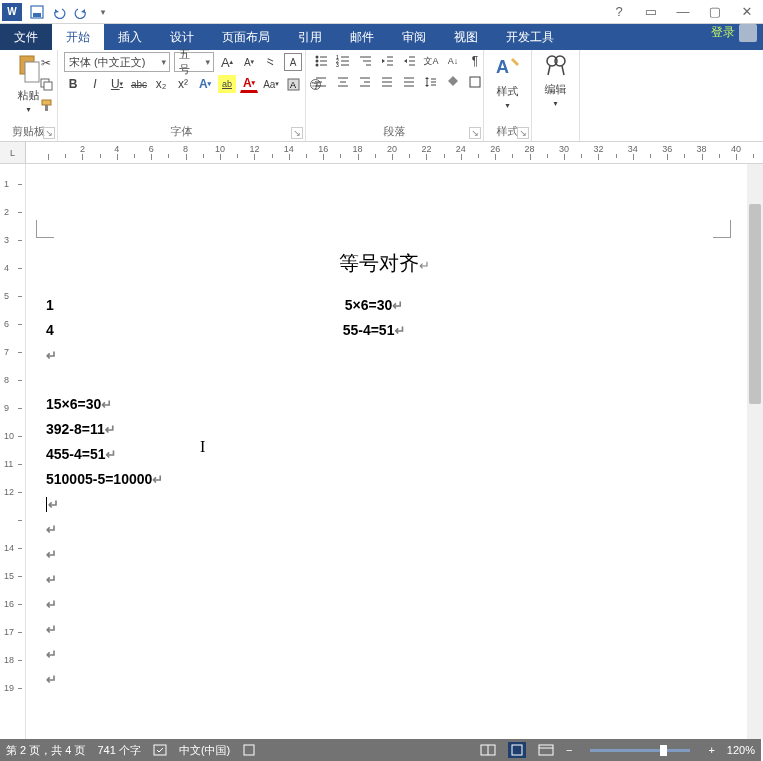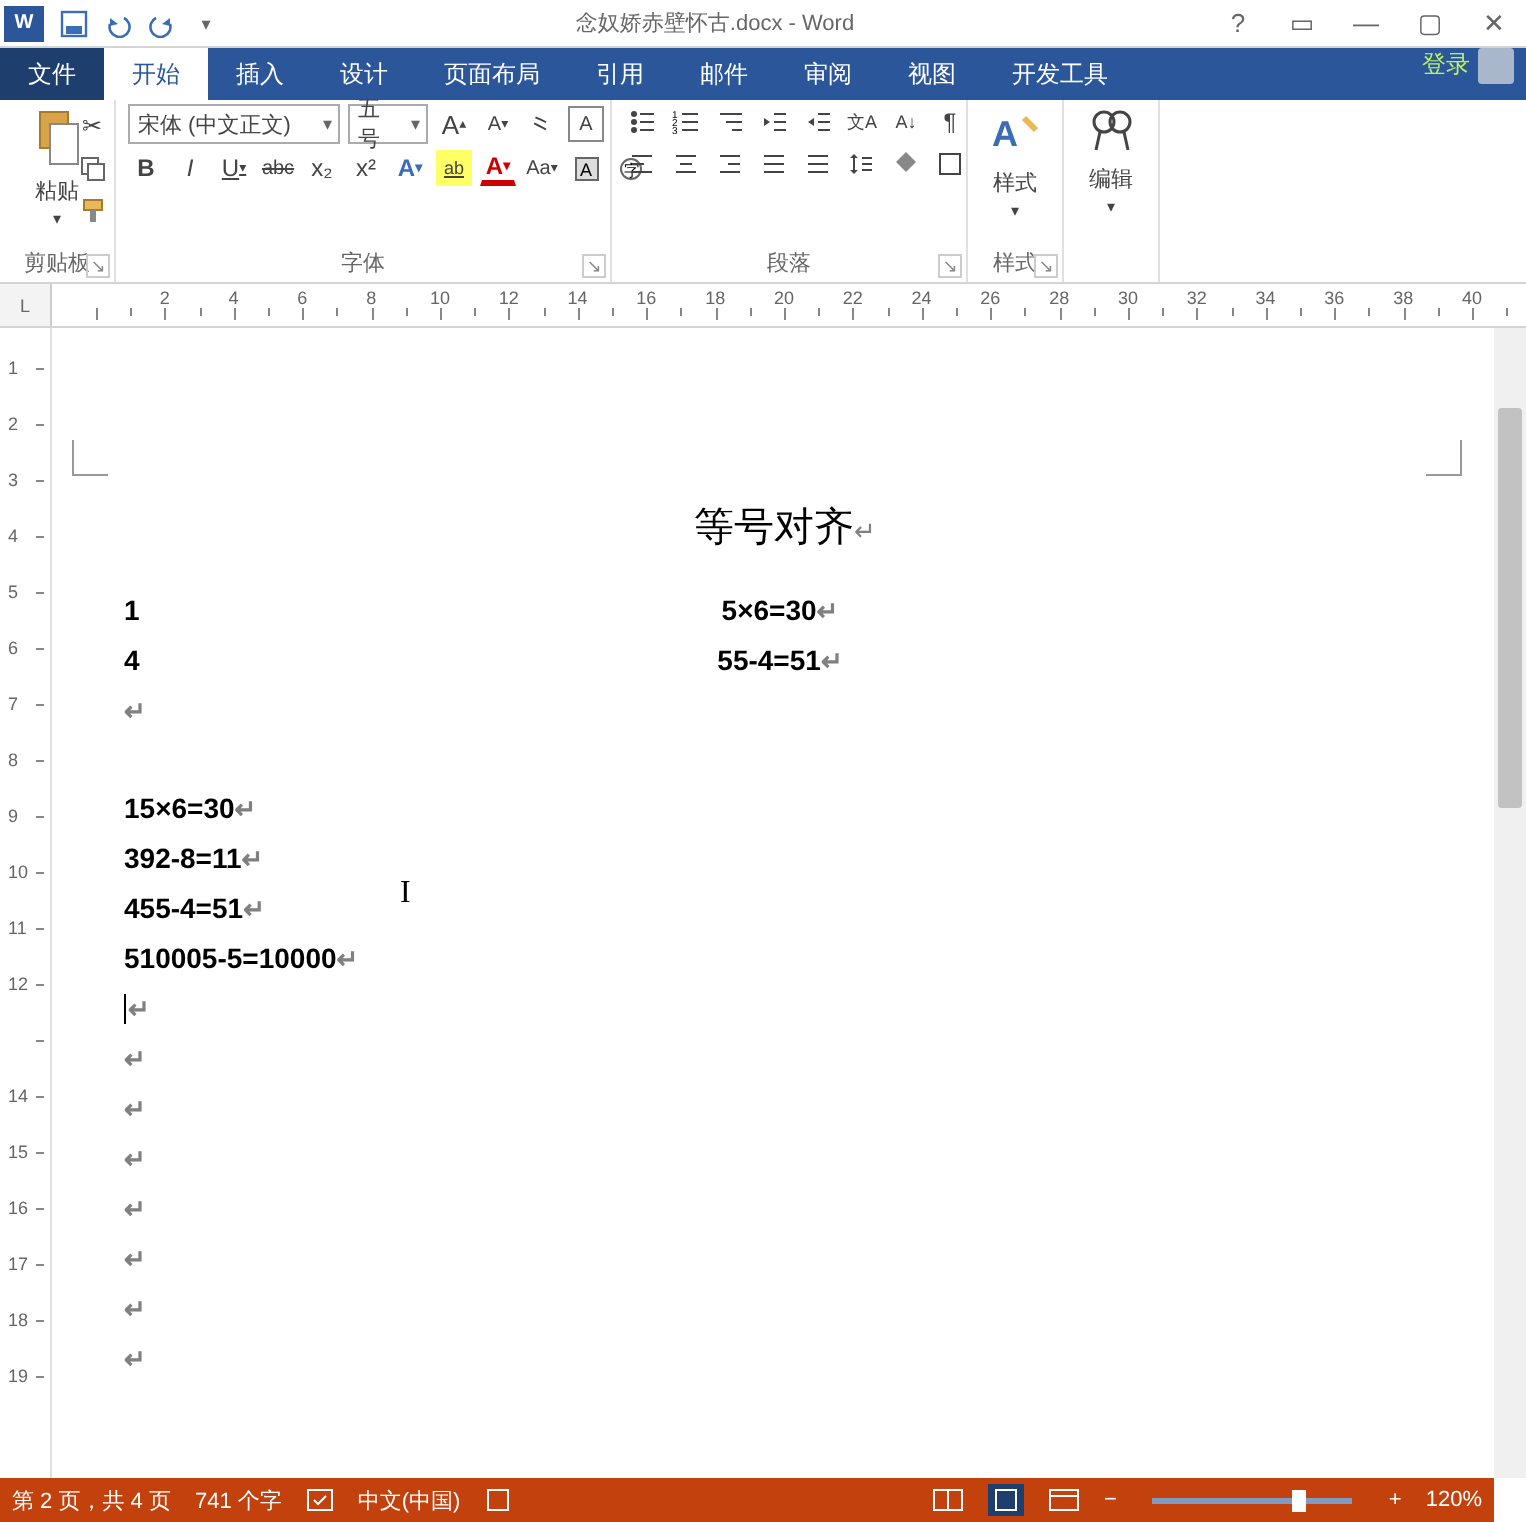--- a/index.html
+++ b/index.html
@@ -39,29 +39,29 @@
 .ticklabel{position:absolute;top:2px;transform:translateX(-50%);}
 .doc-area{position:absolute;top:164px;left:0;right:0;bottom:22px;background:#fff;display:flex;}
 .vruler{width:26px;background:#fff;border-right:1px solid #e0e0e0;position:relative;font-size:9px;color:#666;}
 .vtick{position:absolute;left:18px;border-top:1px solid #888;width:4px;}
 .vlabel{position:absolute;left:4px;transform:translateY(-50%);}
 .page{flex:1;background:#fff;position:relative;overflow:hidden;}
 .corner{position:absolute;width:18px;height:18px;}
 .corner.tl{left:10px;top:56px;border-left:1px solid #999;border-bottom:1px solid #999;}
 .corner.tr{right:32px;top:56px;border-right:1px solid #999;border-bottom:1px solid #999;}
 .cursor-ibeam{position:absolute;font-size:16px;color:#000;font-family:serif;}
-.content{position:absolute;left:36px;right:40px;top:86px;font-family:"SimSun",serif;color:#000;}
+.content{position:absolute;left:20px;right:40px;top:86px;font-family:"SimSun",serif;color:#000;}
 .heading{text-align:center;font-size:20px;font-family:"SimHei","SimSun",serif;margin-bottom:16px;}
 .para-mark{color:#808080;font-size:13px;}
 .line{font-size:14px;font-weight:bold;line-height:24px;white-space:pre;}
 .lnum{display:inline-block;width:18px;}
 .center-eq{display:inline-block;width:620px;text-align:center;}
 .scrollbar-v{position:absolute;right:0;top:164px;bottom:22px;width:16px;background:#f0f0f0;}
 .scroll-thumb{position:absolute;left:2px;right:2px;top:40px;height:200px;background:#c2c2c2;border-radius:2px;}
-.statusbar{position:absolute;left:0;right:16px;bottom:0;height:22px;background:#c2410c;color:#fff;font-size:11px;display:flex;align-items:center;padding:0 6px;gap:12px;}
+.statusbar{position:absolute;left:0;right:2px;bottom:0;height:22px;background:#737373;color:#fff;font-size:11px;display:flex;align-items:center;padding:0 6px;gap:12px;}
 .statusbar .spacer{flex:1;}
 .sb-btn{display:flex;align-items:center;gap:3px;}
 .zoom-slider{width:100px;height:3px;background:#7f9bc2;position:relative;margin:0 6px;}
 .zoom-slider::before{content:"";position:absolute;left:70%;top:-4px;width:7px;height:11px;background:#fff;}
 svg{display:block;}
 </style>
 </head>
 <body>
 
 <div class="titlebar">
@@ -80,21 +80,20 @@
         </svg>
       </div>
     <div class="qat-btn">
         <svg width="14" height="14">
           <path d="M4 4 A5 5 0 1 0 11 7" fill="none" stroke="#3a6db5" stroke-width="1.3"></path>
           <path d="M11 4 L11 8 L7 7" fill="#3a6db5"></path>
         </svg>
       </div>
     <div class="qat-btn" style="font-size:9px;color:#666;">▾</div>
   </div>
-  <div class="tb-title">念奴娇赤壁怀古.docx - Word</div>
   <div class="tb-right">
     <div class="tb-rt">?</div>
     <div class="tb-rt">▭</div>
     <div class="tb-rt">—</div>
     <div class="tb-rt">▢</div>
     <div class="tb-rt close">✕</div>
   </div>
 </div>
 
 <div class="tabbar">

